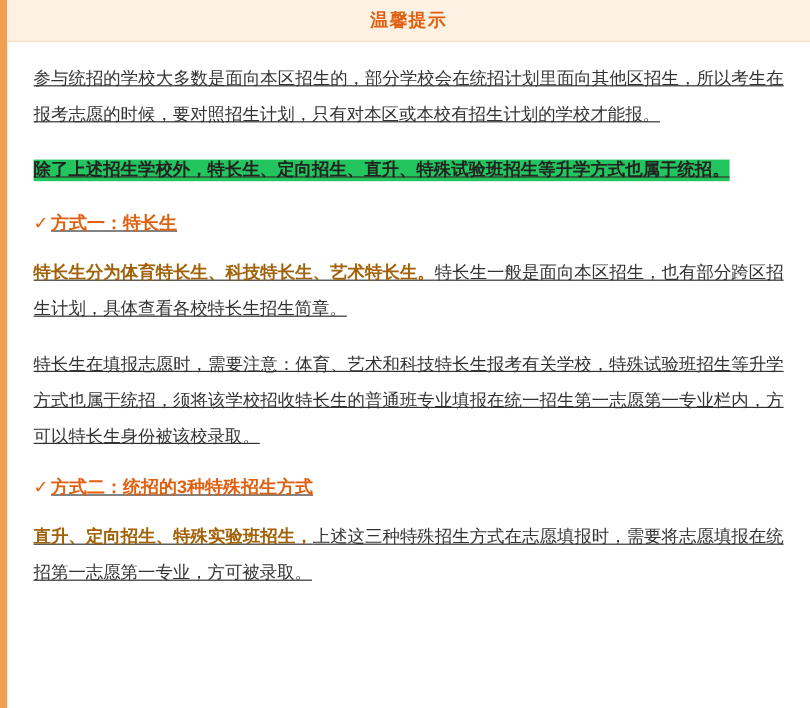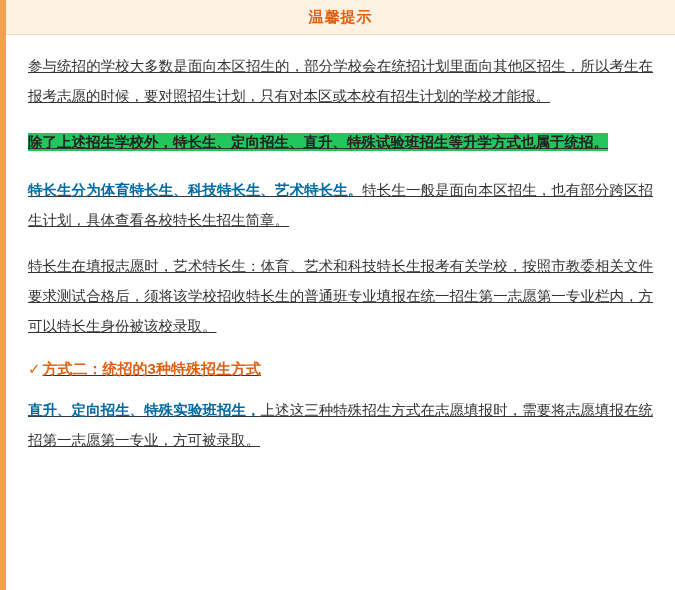--- a/index.html
+++ b/index.html
@@ -68,21 +68,21 @@
   }
   .check-icon {
     display: inline-block;
     color: #e06010;
     font-weight: bold;
     font-size: 15px;
     margin-right: 2px;
   }
   .bold-lead {
     font-weight: bold;
-    color: #0369a1;
+    color: #a16207;
   }
   .normal-text {
     font-weight: normal;
     color: #333333;
   }
 </style>
 </head>
 <body>
 
 <div class="page">
@@ -92,24 +92,27 @@
   </div>
 
   <div class="content">
 
     <p class="para">参与统招的学校大多数是面向本区招生的，部分学校会在统招计划里面向其他区招生，所以考生在报考志愿的时候，要对照招生计划，只有对本区或本校有招生计划的学校才能报。</p>
 
     <div class="highlight-wrap">
       <span class="highlight-line">除了上述招生学校外，特长生、定向招生、直升、特殊试验班招生等升学方式也属于统招。</span>
     </div>
 
+    <div class="section-head">
+      <span class="check-icon">✓</span><span>方式一：特长生</span>
+    </div>
 
     <p class="para"><span class="bold-lead">特长生分为体育特长生、科技特长生、艺术特长生。</span><span class="normal-text">特长生一般是面向本区招生，也有部分跨区招生计划，具体查看各校特长生招生简章。</span></p>
 
-    <p class="para">特长生在填报志愿时，艺术特长生：体育、艺术和科技特长生报考有关学校，按照市教委相关文件要求测试合格后，须将该学校招收特长生的普通班专业填报在统一招生第一志愿第一专业栏内，方可以特长生身份被该校录取。</p>
+    <p class="para">特长生在填报志愿时，需要注意：体育、艺术和科技特长生报考有关学校，特殊试验班招生等升学方式也属于统招，须将该学校招收特长生的普通班专业填报在统一招生第一志愿第一专业栏内，方可以特长生身份被该校录取。</p>
 
     <div class="section-head">
       <span class="check-icon">✓</span><span>方式二：统招的3种特殊招生方式</span>
     </div>
 
     <p class="para"><span class="bold-lead">直升、定向招生、特殊实验班招生，</span><span class="normal-text">上述这三种特殊招生方式在志愿填报时，需要将志愿填报在统招第一志愿第一专业，方可被录取。</span></p>
 
   </div>
 </div>
 

